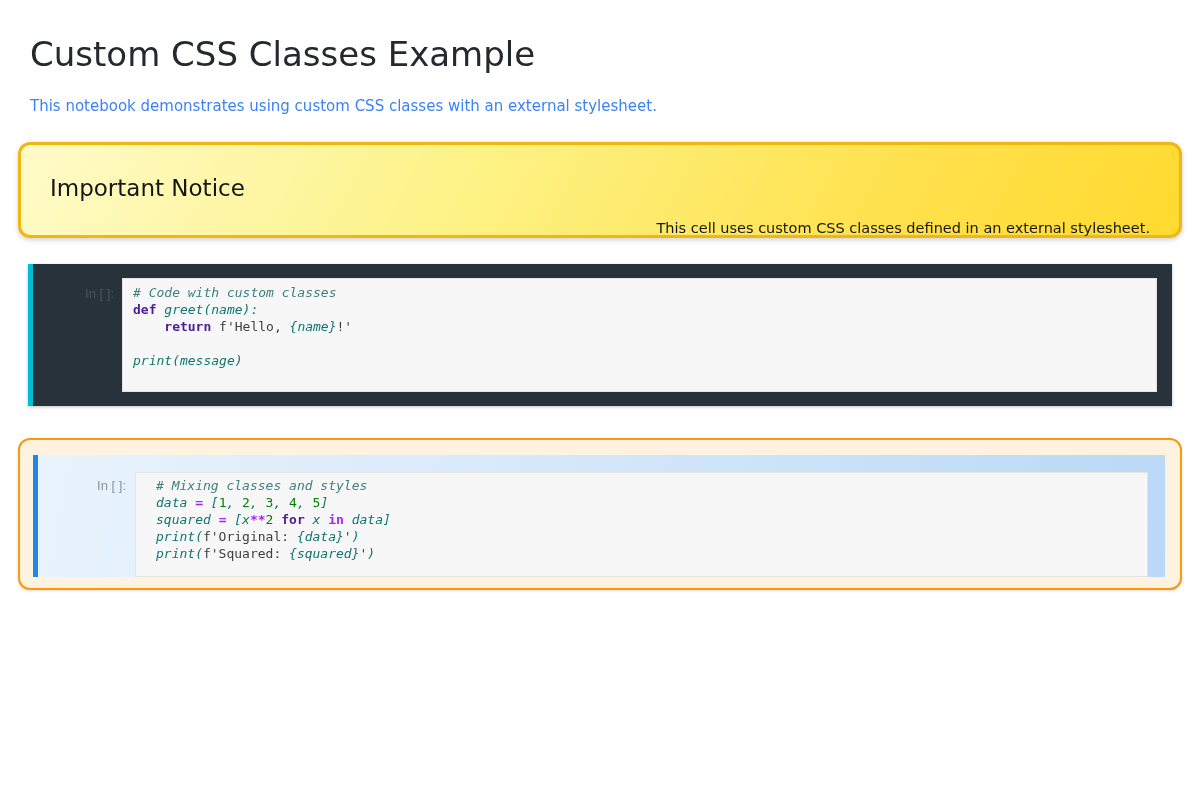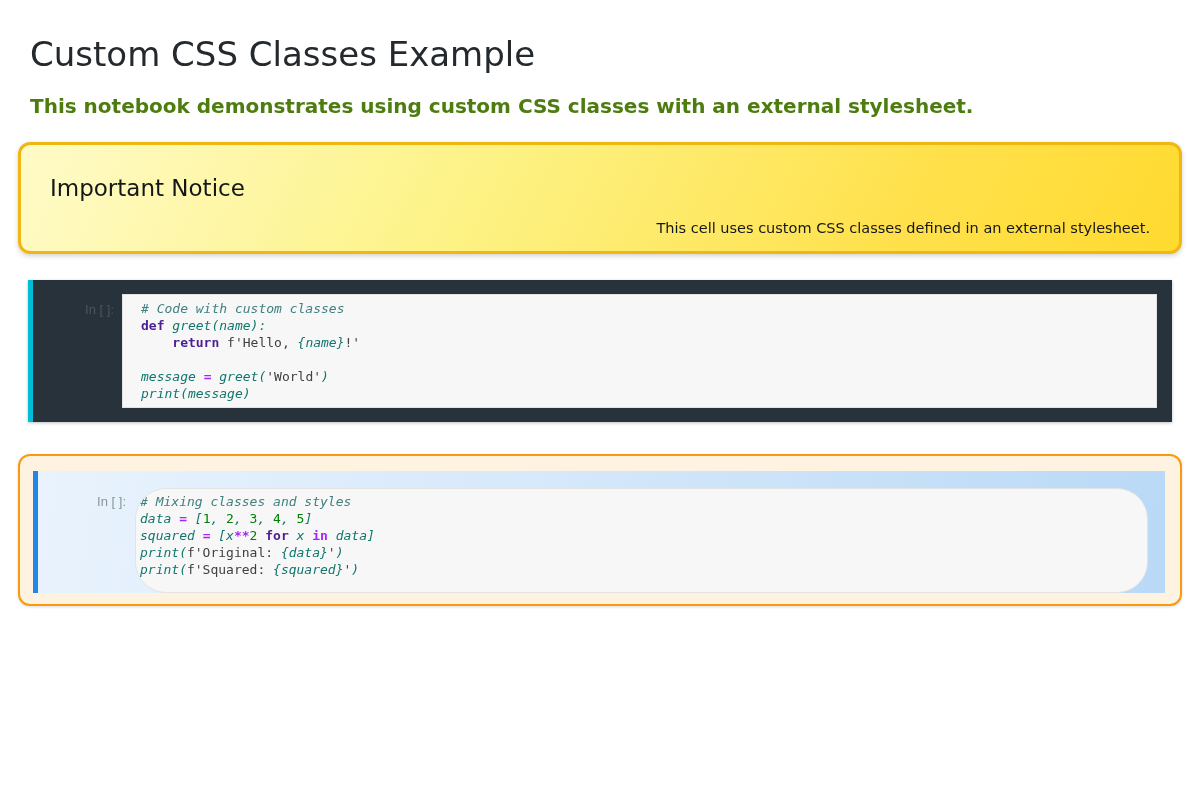--- a/index.html
+++ b/index.html
@@ -13,28 +13,28 @@
   }
 
   
   .page-title {
     margin: 38px 30px 0 30px;
     font-size: 34px; font-weight: 400; line-height: 32px;
     color: #24292e;
   }
   .page-subtitle {
     margin: 26px 30px 0 30px;
-    font-size: 20px; font-weight: 700; line-height: 20px;
-    color: #4d7c0f;
+    font-size: 15px; font-weight: 400; line-height: 20px;
+    color: #3b82f6;
   }
 
   
   .notice {
     margin: 26px 18px 0 18px;
-    height: 112px;
+    height: 96px;
     border: 3px solid #f0b612;
     border-radius: 12px;
     background: linear-gradient(118deg, #fffbc8 0%, #fdf284 40%, #ffe14d 75%, #ffda2f 100%);
     padding: 29px 29px 0 29px;
     box-shadow: 0 2px 5px rgba(0,0,0,0.18);
   }
   .notice-title {
     margin: 0;
     font-size: 23px; font-weight: 400; line-height: 28px;
     color: #14171a;
@@ -83,21 +83,21 @@
   }
   .accent-bar { flex: 0 0 5px; }
   .bar-cyan { background: #00bdd6; }
   .prompt-dark {
     width: 89px;
     padding: 21px 8px 0 0;
     color: #4a565f;
   }
   .cell-dark .codebox {
     margin: 14px 15px 14px 0;
-    padding: 5px 18px;
+    padding: 5px 10px;
   }
 
   
   .cell2-outer {
     margin: 32px 18px 0 18px;
     height: 152px;
     border: 2px solid #f89a0c;
     border-radius: 12px;
     background: #fdf3e0;
     padding: 15px 15px 11px 13px;
@@ -109,22 +109,21 @@
     background: linear-gradient(100deg, #e9f3fd 0%, #d6e8fa 45%, #b9d9f6 100%);
   }
   .bar-blue { background: #2287e8; }
   .prompt-light {
     width: 97px;
     padding: 22px 9px 0 0;
     color: #8b949c;
   }
   .cell2-inner .codebox {
     margin: 17px 17px 0 0;
-    padding: 4px 4px;
-    border-radius: 31px;
+    padding: 4px 20px;
   }
 </style>
 </head>
 <body>
 
 <div>
 
   <h1 class="page-title">Custom CSS Classes Example</h1>
   <p class="page-subtitle">This notebook demonstrates using custom CSS classes with an external stylesheet.</p>
 
@@ -134,21 +133,20 @@
   </div>
 
   <div class="cell-dark">
     <div class="accent-bar bar-cyan" style="background-color: rgb(0, 189, 214);"></div>
     <div class="prompt prompt-dark">In [ ]:</div>
     <div class="codebox">
         <div class="code-line"><span class="tok-com"># Code with custom classes</span></div>
         <div class="code-line"><span class="tok-kw">def</span><span class="tok-pl"> greet(name):</span></div>
         <div class="code-line"><span class="tok-pl">    </span><span class="tok-kw">return</span><span class="tok-pl"> </span><span class="tok-str">f'Hello, </span><span class="tok-pl">{name}</span><span class="tok-str">!'</span></div>
         <div class="code-line">&nbsp;</div>
-        <div class="code-line"><span class="tok-pl">message </span><span class="tok-op">=</span><span class="tok-pl"> greet(</span><span class="tok-str">'World'</span><span class="tok-pl">)</span></div>
         <div class="code-line"><span class="tok-pl">print(message)</span></div>
       </div>
   </div>
 
   <div class="cell2-outer" style="border-color: rgb(248, 154, 12); background-color: rgb(253, 243, 224);">
     <div class="cell2-inner">
       <div class="accent-bar bar-blue" style="background-color: rgb(34, 135, 232);"></div>
       <div class="prompt prompt-light">In [ ]:</div>
       <div class="codebox">
           <div class="code-line"><span class="tok-com"># Mixing classes and styles</span></div>

